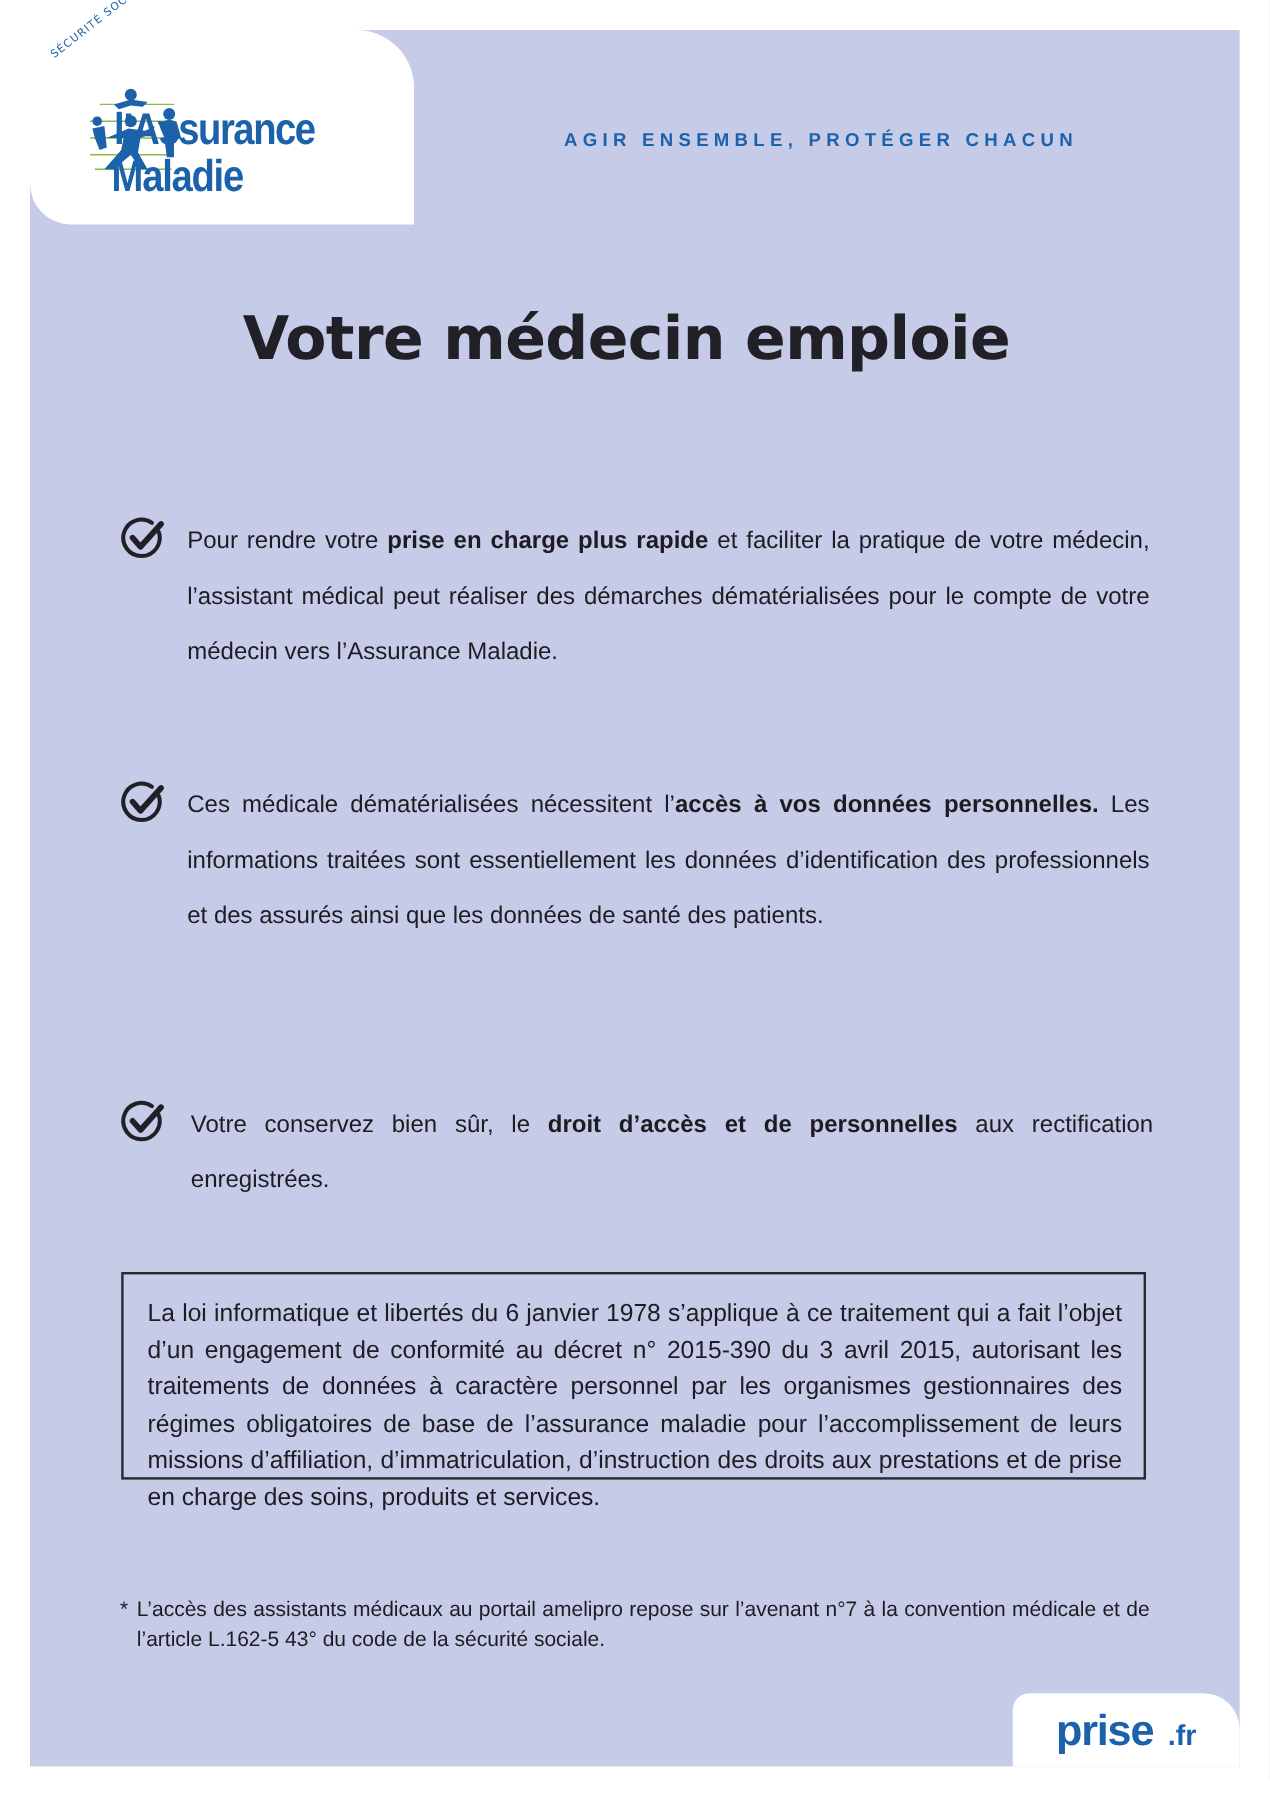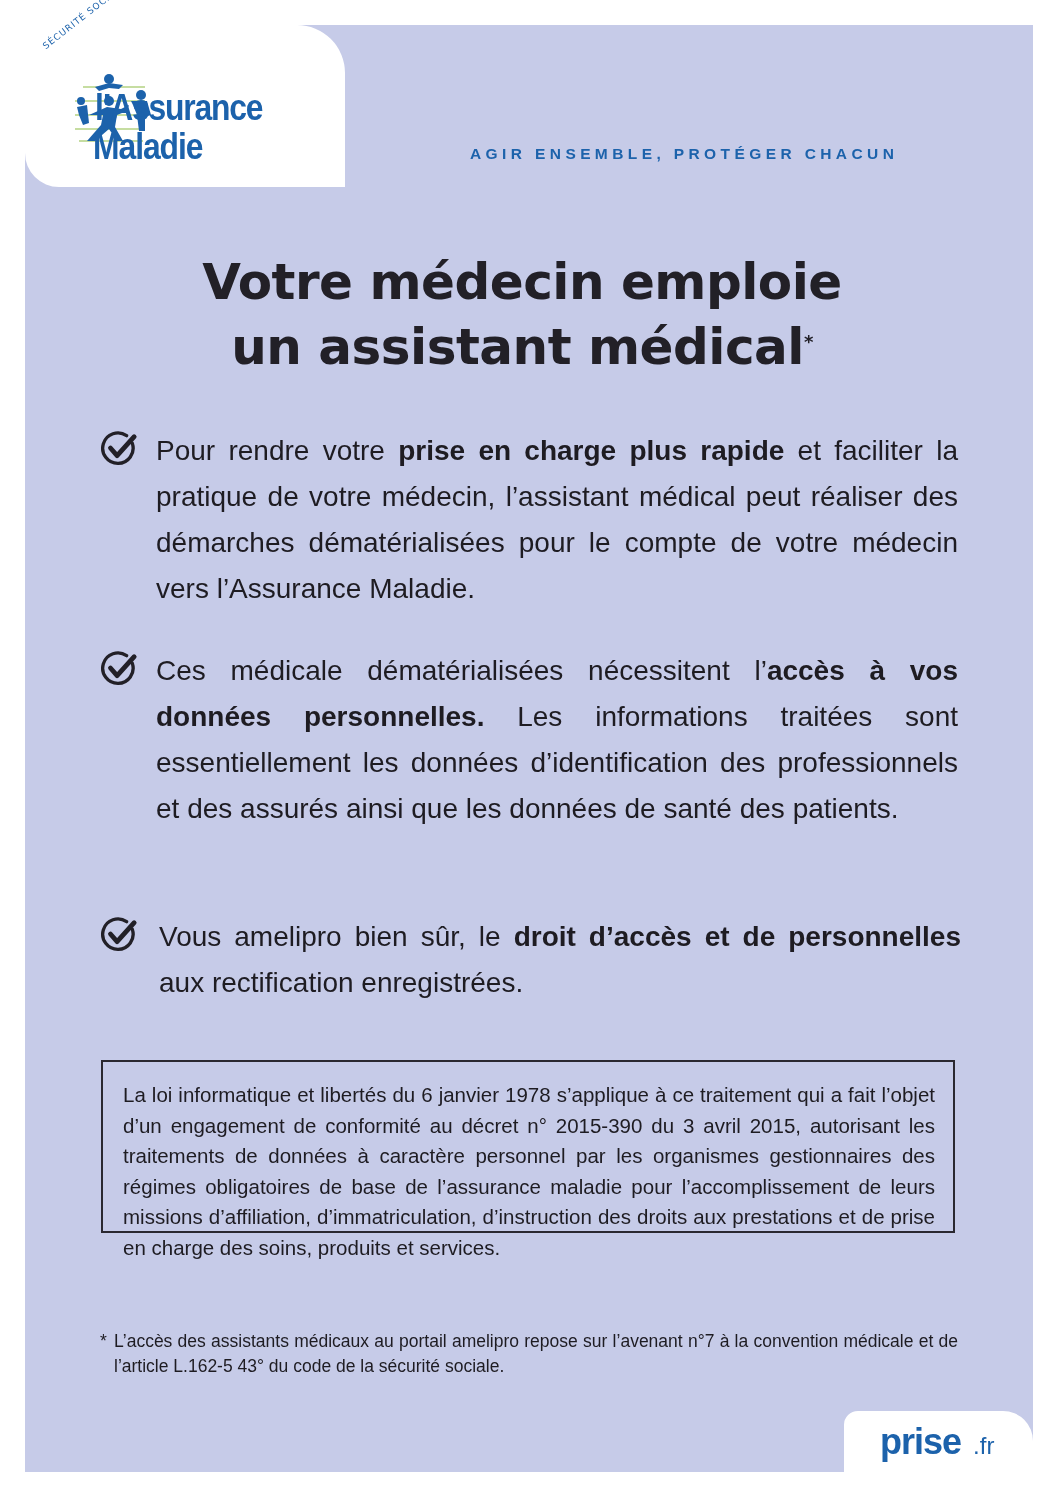--- a/index.html
+++ b/index.html
@@ -3,35 +3,35 @@
 <meta charset="utf-8">
 <style>
   html, body { margin:0; padding:0; background:#ffffff; }
   body { width:1058px; height:1497px; position:relative; overflow:hidden; font-family:"DejaVu Sans", sans-serif; color:#1e1c22; }
   .page { position:absolute; left:25px; top:25px; width:1008px; height:1447px; background:#c6cbe8; }
   .logo-box { position:absolute; left:25px; top:25px; width:320px; height:162px; background:#ffffff; border-top-right-radius:48px; border-bottom-left-radius:34px; }
   .logo-arc { position:absolute; left:22px; top:16px; font-size:9px; letter-spacing:1px; color:#1c62ab; transform:rotate(-38deg); transform-origin:left bottom; }
   .logo-figures { position:absolute; left:40px; top:40px; width:92px; height:80px; }
   .logo-l1 { position:absolute; left:70px; top:62px; font-family:"Liberation Sans", sans-serif; font-weight:bold; font-size:37px; color:#1c62ab; letter-spacing:-1.4px; transform:scaleX(0.86); transform-origin:left; white-space:nowrap; }
   .logo-l2 { position:absolute; left:68px; top:101px; font-family:"Liberation Sans", sans-serif; font-weight:bold; font-size:37px; color:#1c62ab; letter-spacing:-1.2px; transform:scaleX(0.86); transform-origin:left; white-space:nowrap; }
-  .tagline { position:absolute; left:470px; top:109px; font-family:"Liberation Sans", sans-serif; font-weight:bold; font-size:15.5px; letter-spacing:4.4px; color:#1c62ab; white-space:nowrap;margin-top:36px; }
+  .tagline { position:absolute; left:470px; top:109px; font-family:"Liberation Sans", sans-serif; font-weight:bold; font-size:15.5px; letter-spacing:4.4px; color:#1c62ab; white-space:nowrap; }
   .title { position:absolute; left:0; width:1044px; top:250px; text-align:center; font-family:"DejaVu Sans", sans-serif; font-weight:bold; font-size:50px; line-height:65px; letter-spacing:-0.5px; color:#222027; }
   .title sup { font-size:18px; vertical-align:top; position:relative; top:-6px; }
   .bullet { position:absolute; left:100px; width:860px; }
   .bullet .check { position:absolute; left:0; top:2px; width:38px; height:38px; }
-  .bullet .text { position:absolute; left:56px; width:802px; font-family:"Liberation Sans", sans-serif; font-size:28px; line-height:46px; color:#1e1c22; text-align:justify; }
+  .bullet .text { position:absolute; left:56px; width:802px; font-family:"Liberation Sans", sans-serif; font-size:20px; line-height:46px; color:#1e1c22; text-align:justify; }
   .bullet .text b { font-weight:bold; }
   .legal { position:absolute; left:101px; top:1060px; width:854px; height:173px; border:2px solid #2a2830; box-sizing:border-box; }
   .legal p { margin:0; position:absolute; left:20px; top:18px; width:812px; font-family:"Liberation Sans", sans-serif; font-size:20.5px; line-height:30.5px; text-align:justify; color:#1e1c22; }
   .footnote { position:absolute; left:100px; top:1329px; width:858px; font-family:"Liberation Sans", sans-serif; font-size:17.5px; line-height:25px; color:#1e1c22; text-align:justify; }
   .footnote .star { position:absolute; left:0; top:0; }
   .footnote .ftext { display:block; padding-left:14px; }
   .ameli-box { position:absolute; left:844px; top:1411px; width:189px; height:61px; background:#ffffff; border-top-left-radius:14px; border-top-right-radius:30px; }
   .ameli { position:absolute; left:36px; top:10px; font-family:"Liberation Sans", sans-serif; font-weight:bold; font-size:36px; color:#1c62ab; letter-spacing:-1px; }
-  .ameli .fr { font-weight:normal; font-size:24px; letter-spacing:0;padding-left:12px; }
+  .ameli .fr { font-weight:bold; font-size:24px; letter-spacing:0;padding-left:12px; }
 </style>
 </head>
 <body>
 
 <div class="page"></div>
 
 <div class="logo-box">
   <span class="logo-arc">SÉCURITÉ SOCIALE</span>
   <svg class="logo-figures" viewBox="0 0 92 80">
     <g stroke="#8dbb45" stroke-width="1.2">
@@ -53,21 +53,20 @@
     </g>
   </svg>
   <div class="logo-l1">l’Assurance</div>
   <div class="logo-l2">Maladie</div>
 </div>
 
 <div class="tagline">AGIR ENSEMBLE, PROTÉGER CHACUN</div>
 
 <div class="title">
   <div>Votre médecin emploie</div>
-  <div><span>un assistant médical</span><sup>*</sup></div>
 </div>
 
 <div class="bullet" style="top:428px;">
   <svg class="check" viewBox="0 0 40 40">
     <path d="M34 14 A16 16 0 1 1 28 6" fill="none" stroke="#222027" stroke-width="3.5" stroke-linecap="round"></path>
     <path d="M11 19 L18 27 L36 7" fill="none" stroke="#222027" stroke-width="5" stroke-linecap="round" stroke-linejoin="round"></path>
   </svg>
   <div class="text"><span>Pour rendre votre </span><b>prise en charge plus rapide</b><span> et faciliter la pratique de votre médecin, l’assistant médical peut réaliser des démarches dématérialisées pour le compte de votre médecin vers l’Assurance Maladie.</span></div>
 </div>
 
@@ -77,21 +76,21 @@
     <path d="M11 19 L18 27 L36 7" fill="none" stroke="#222027" stroke-width="5" stroke-linecap="round" stroke-linejoin="round"></path>
   </svg>
   <div class="text"><span>Ces médicale dématérialisées nécessitent l’</span><b>accès à vos données personnelles.</b><span> Les informations traitées sont essentiellement les données d’identification des professionnels et des assurés ainsi que les données de santé des patients.</span></div>
 </div>
 
 <div class="bullet" style="top:914px;">
   <svg class="check" viewBox="0 0 40 40">
     <path d="M34 14 A16 16 0 1 1 28 6" fill="none" stroke="#222027" stroke-width="3.5" stroke-linecap="round"></path>
     <path d="M11 19 L18 27 L36 7" fill="none" stroke="#222027" stroke-width="5" stroke-linecap="round" stroke-linejoin="round"></path>
   </svg>
-  <div class="text" style="left:59px;"><span>Vous amelipro bien sûr, le </span><b>droit d’accès et de personnelles</b><span> aux rectification enregistrées.</span></div>
+  <div class="text" style="left:59px;"><span>Votre conservez bien sûr, le </span><b>droit d’accès et de personnelles</b><span> aux rectification enregistrées.</span></div>
 </div>
 
 <div class="legal">
   <p>La loi informatique et libertés du 6 janvier 1978 s’applique à ce traitement qui a fait l’objet d’un engagement de conformité au décret n° 2015-390 du 3 avril 2015, autorisant les traitements de données à caractère personnel par les organismes gestionnaires des régimes obligatoires de base de l’assurance maladie pour l’accomplissement de leurs missions d’affiliation, d’immatriculation, d’instruction des droits aux prestations et de prise en charge des soins,  produits et services.</p>
 </div>
 
 <div class="footnote">
   <span class="star">*</span>
   <span class="ftext">L’accès des assistants médicaux au portail amelipro repose sur l’avenant n°7 à la convention médicale et de l’article L.162-5 43° du code de la sécurité sociale.</span>
 </div>

